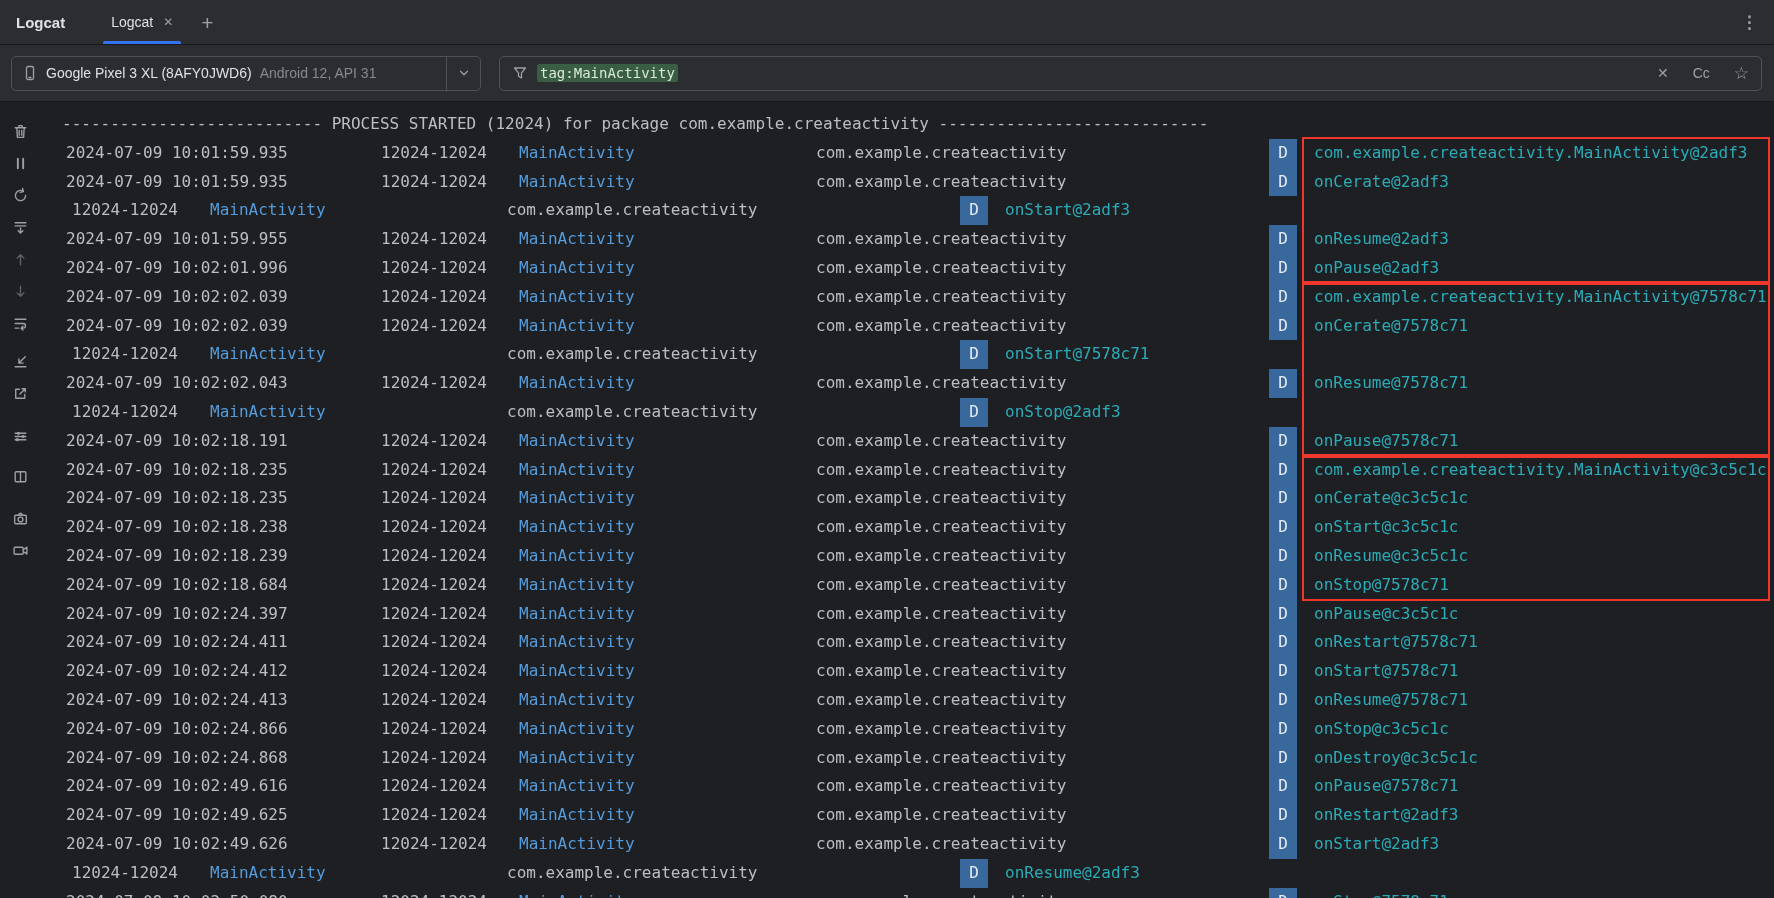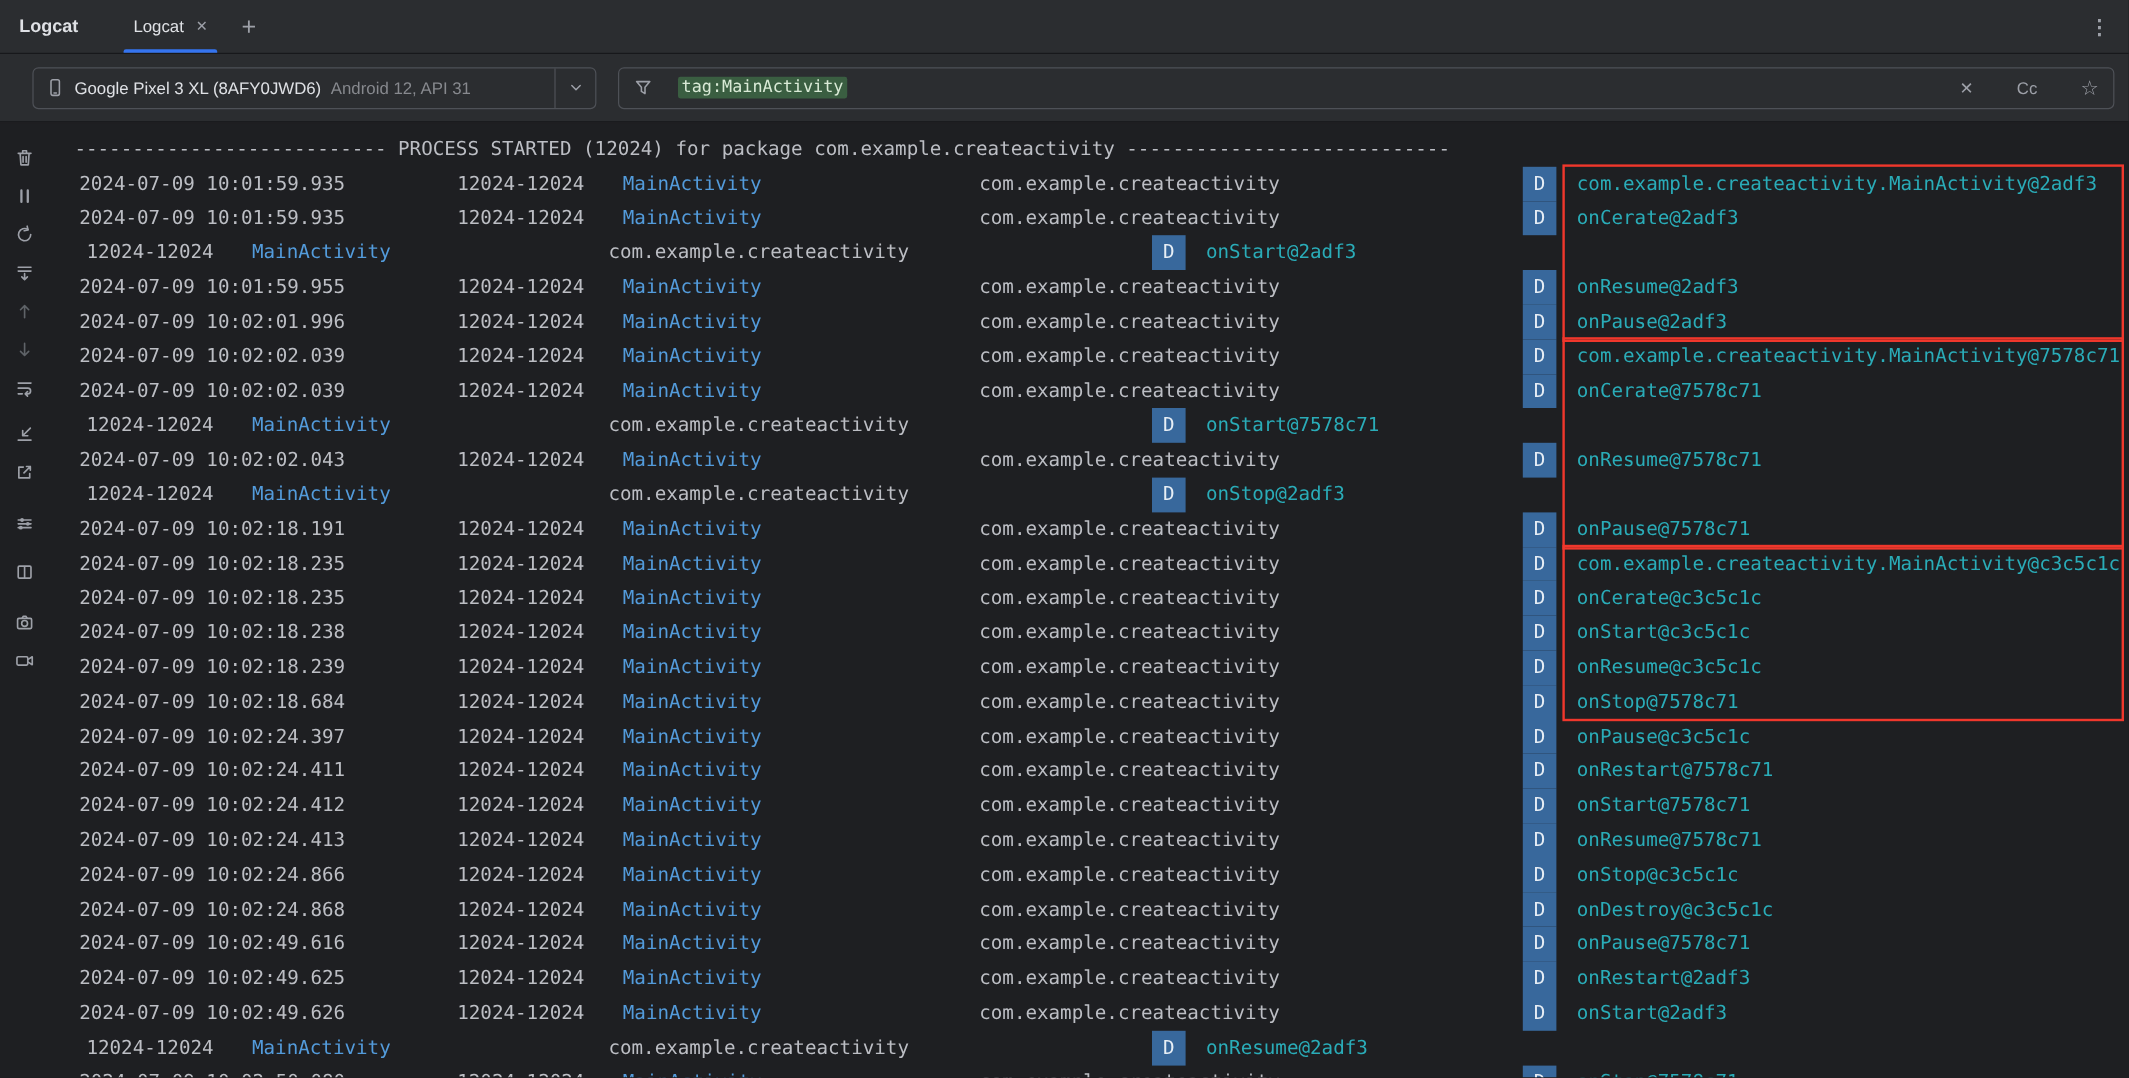--- a/index.html
+++ b/index.html
@@ -33,41 +33,41 @@
   }
   .tab-close { color: var(--icon); font-size: 12px; }
   .add-tab { color: var(--icon); font-size: 21px; margin-left: 16px; line-height: 1; }
   .kebab { margin-left: auto; margin-right: 16px; color: var(--icon); font-size: 17px; font-weight: bold; }
 
   
   .toolbar {
     height: 57px;
     background: var(--panel, #2b2d30);
     display: flex; align-items: center;
-    padding-left: 27px; gap: 18px;
+    padding-left: 11px; gap: 18px;
     border-bottom: 1px solid var(--divider, #17181b);
   }
   .device-select {
     width: 470px; height: 35px;
     border: 1px solid var(--border); border-radius: 5px;
     display: flex; align-items: center; gap: 8px;
     padding-left: 10px; font-size: 14px;
     color: var(--text-bright);
   }
   .device-details { color: var(--text-dim); white-space: nowrap; }
   .chevron-wrap {
     margin-left: auto; height: 100%; width: 34px;
     display: flex; align-items: center; justify-content: center;
     border-left: 1px solid var(--border); color: var(--icon);
   }
   .filter-field {
     flex: 1; height: 35px; margin-right: 12px;
     border: 1px solid var(--border); border-radius: 5px;
     display: flex; align-items: center;
-    padding: 0 12px; gap: 21px;
+    padding: 0 12px; gap: 9px;
   }
   .filter-icon { color: var(--icon); display: flex; }
   .filter-token {
     font-family: "DejaVu Sans Mono", monospace; font-size: 14px;
     background: var(--token-bg); color: var(--token-text);
     padding: 1px 3px; border-radius: 2px;
   }
   .f-spacer { flex: 1; }
   .f-ico { color: var(--icon); font-size: 14px; margin-left: 15px; }
   .f-ico.star { font-size: 17px; }

